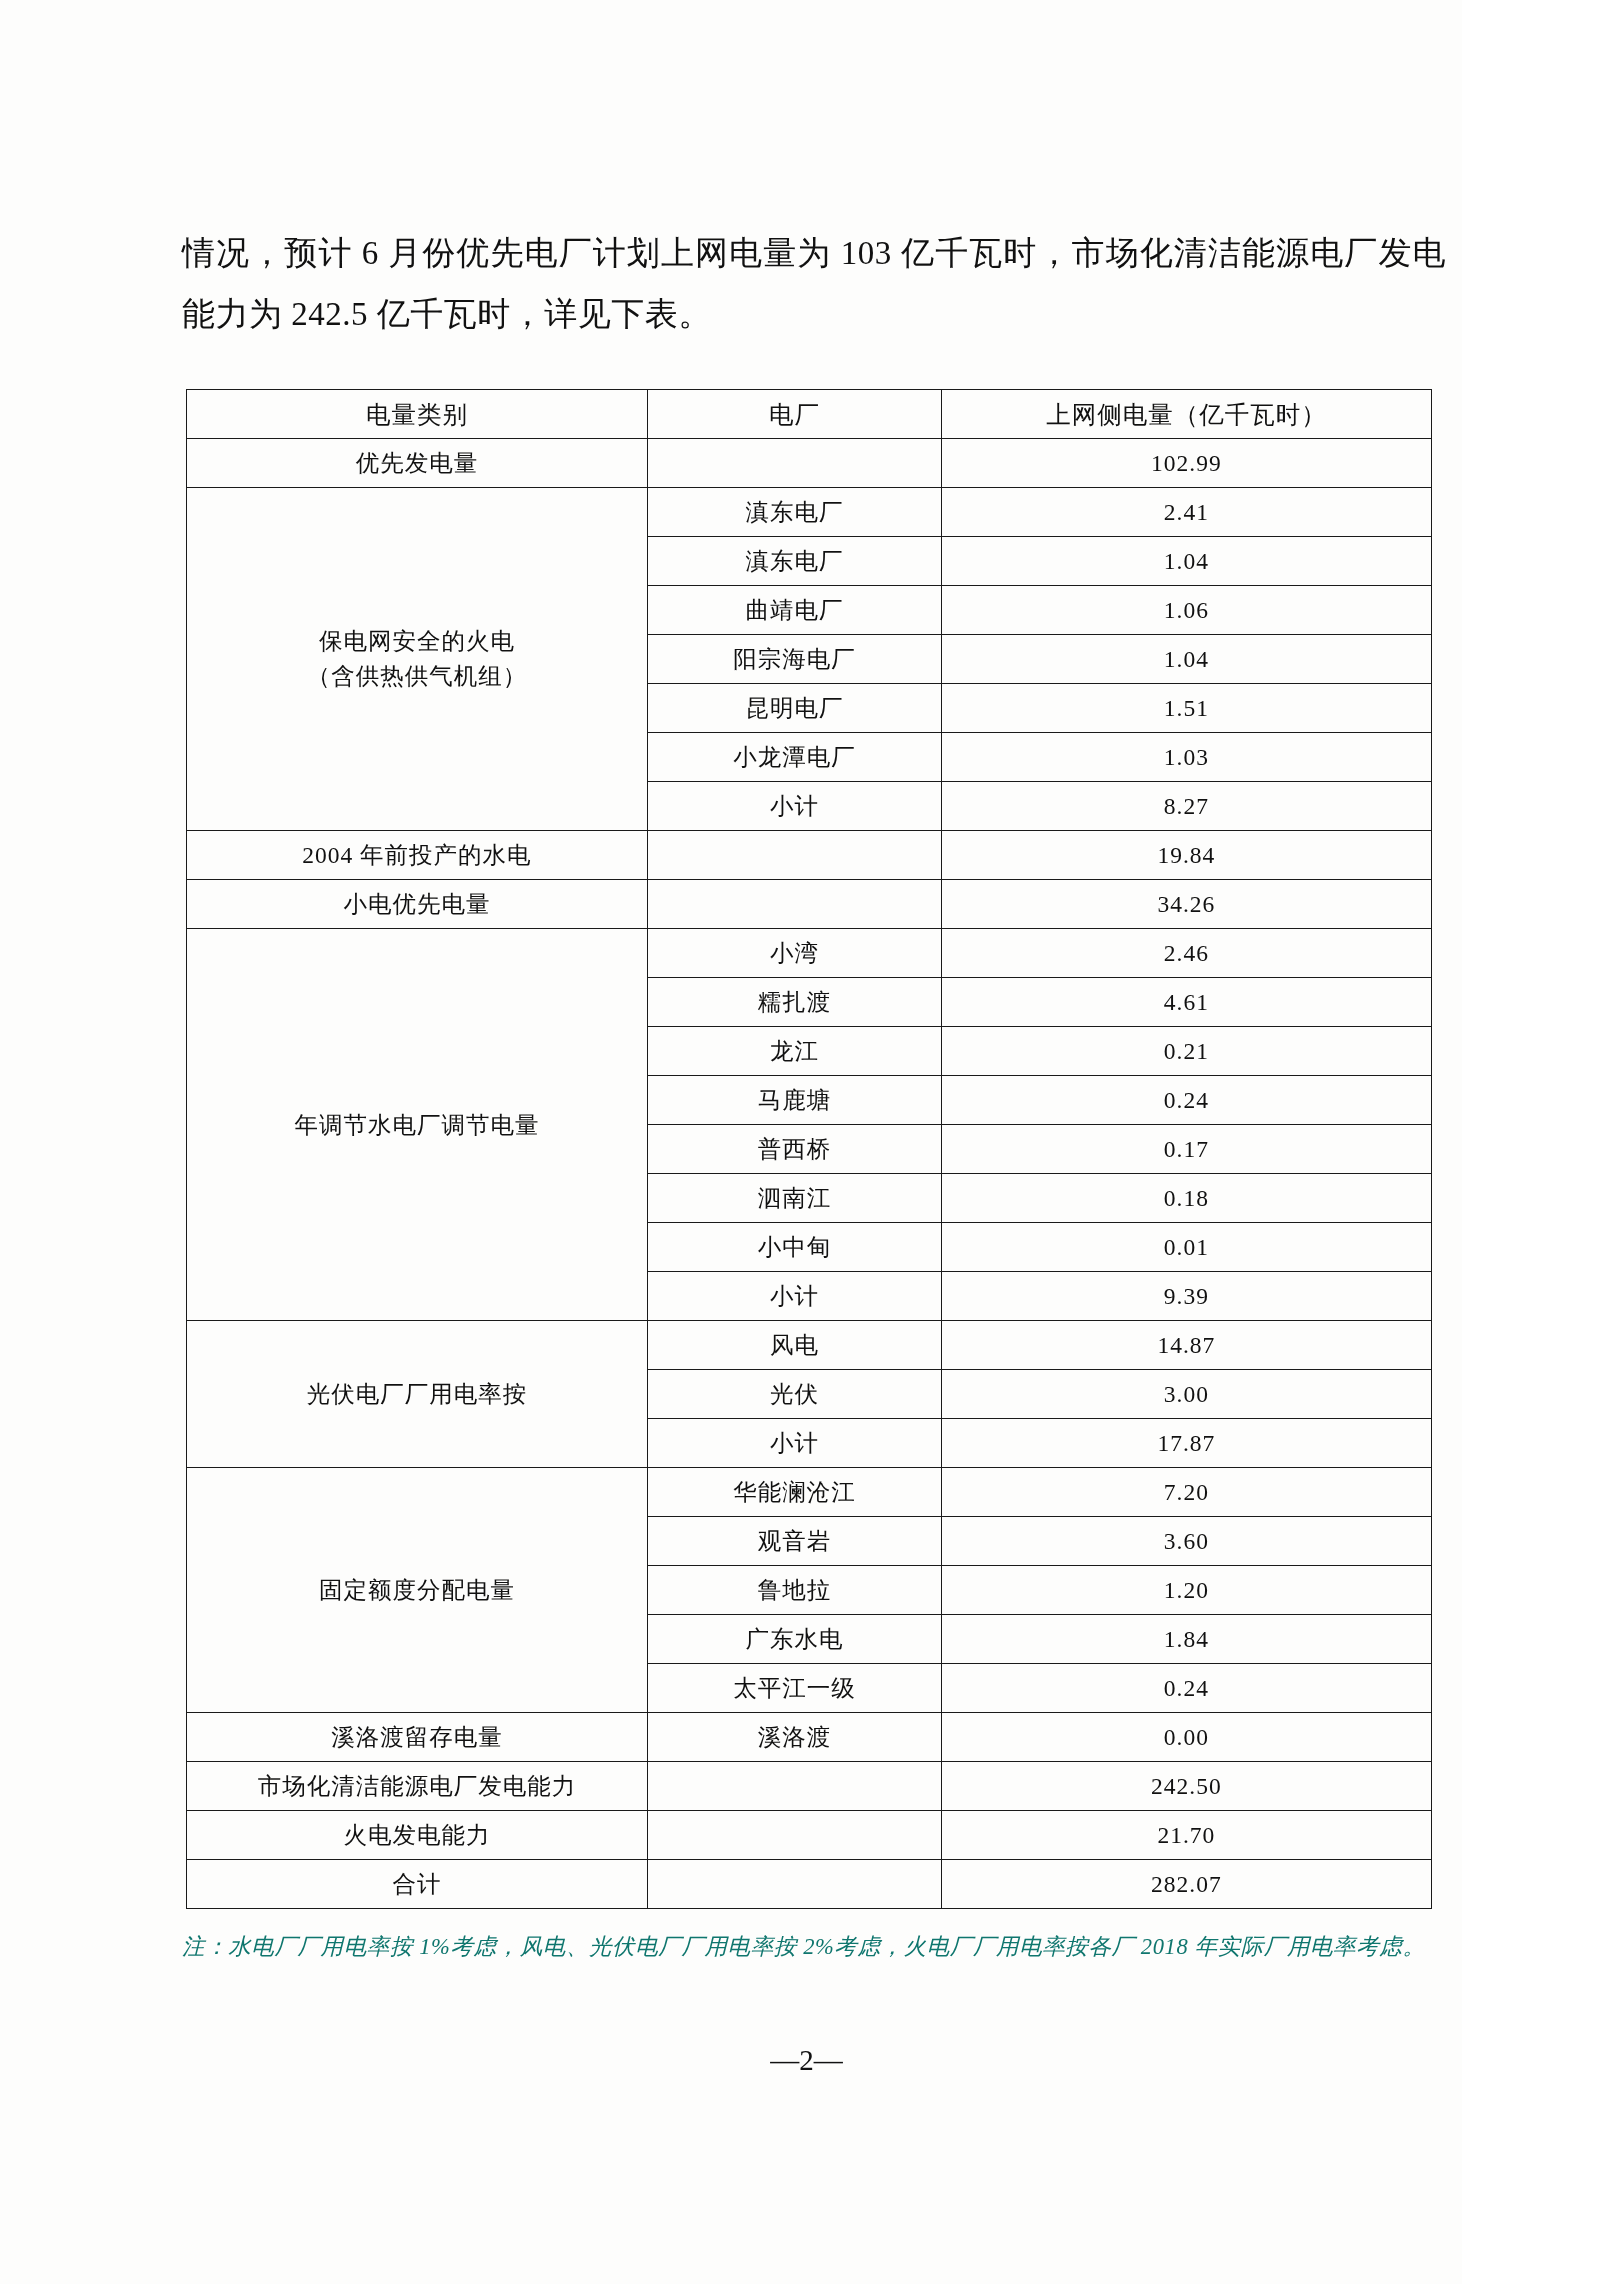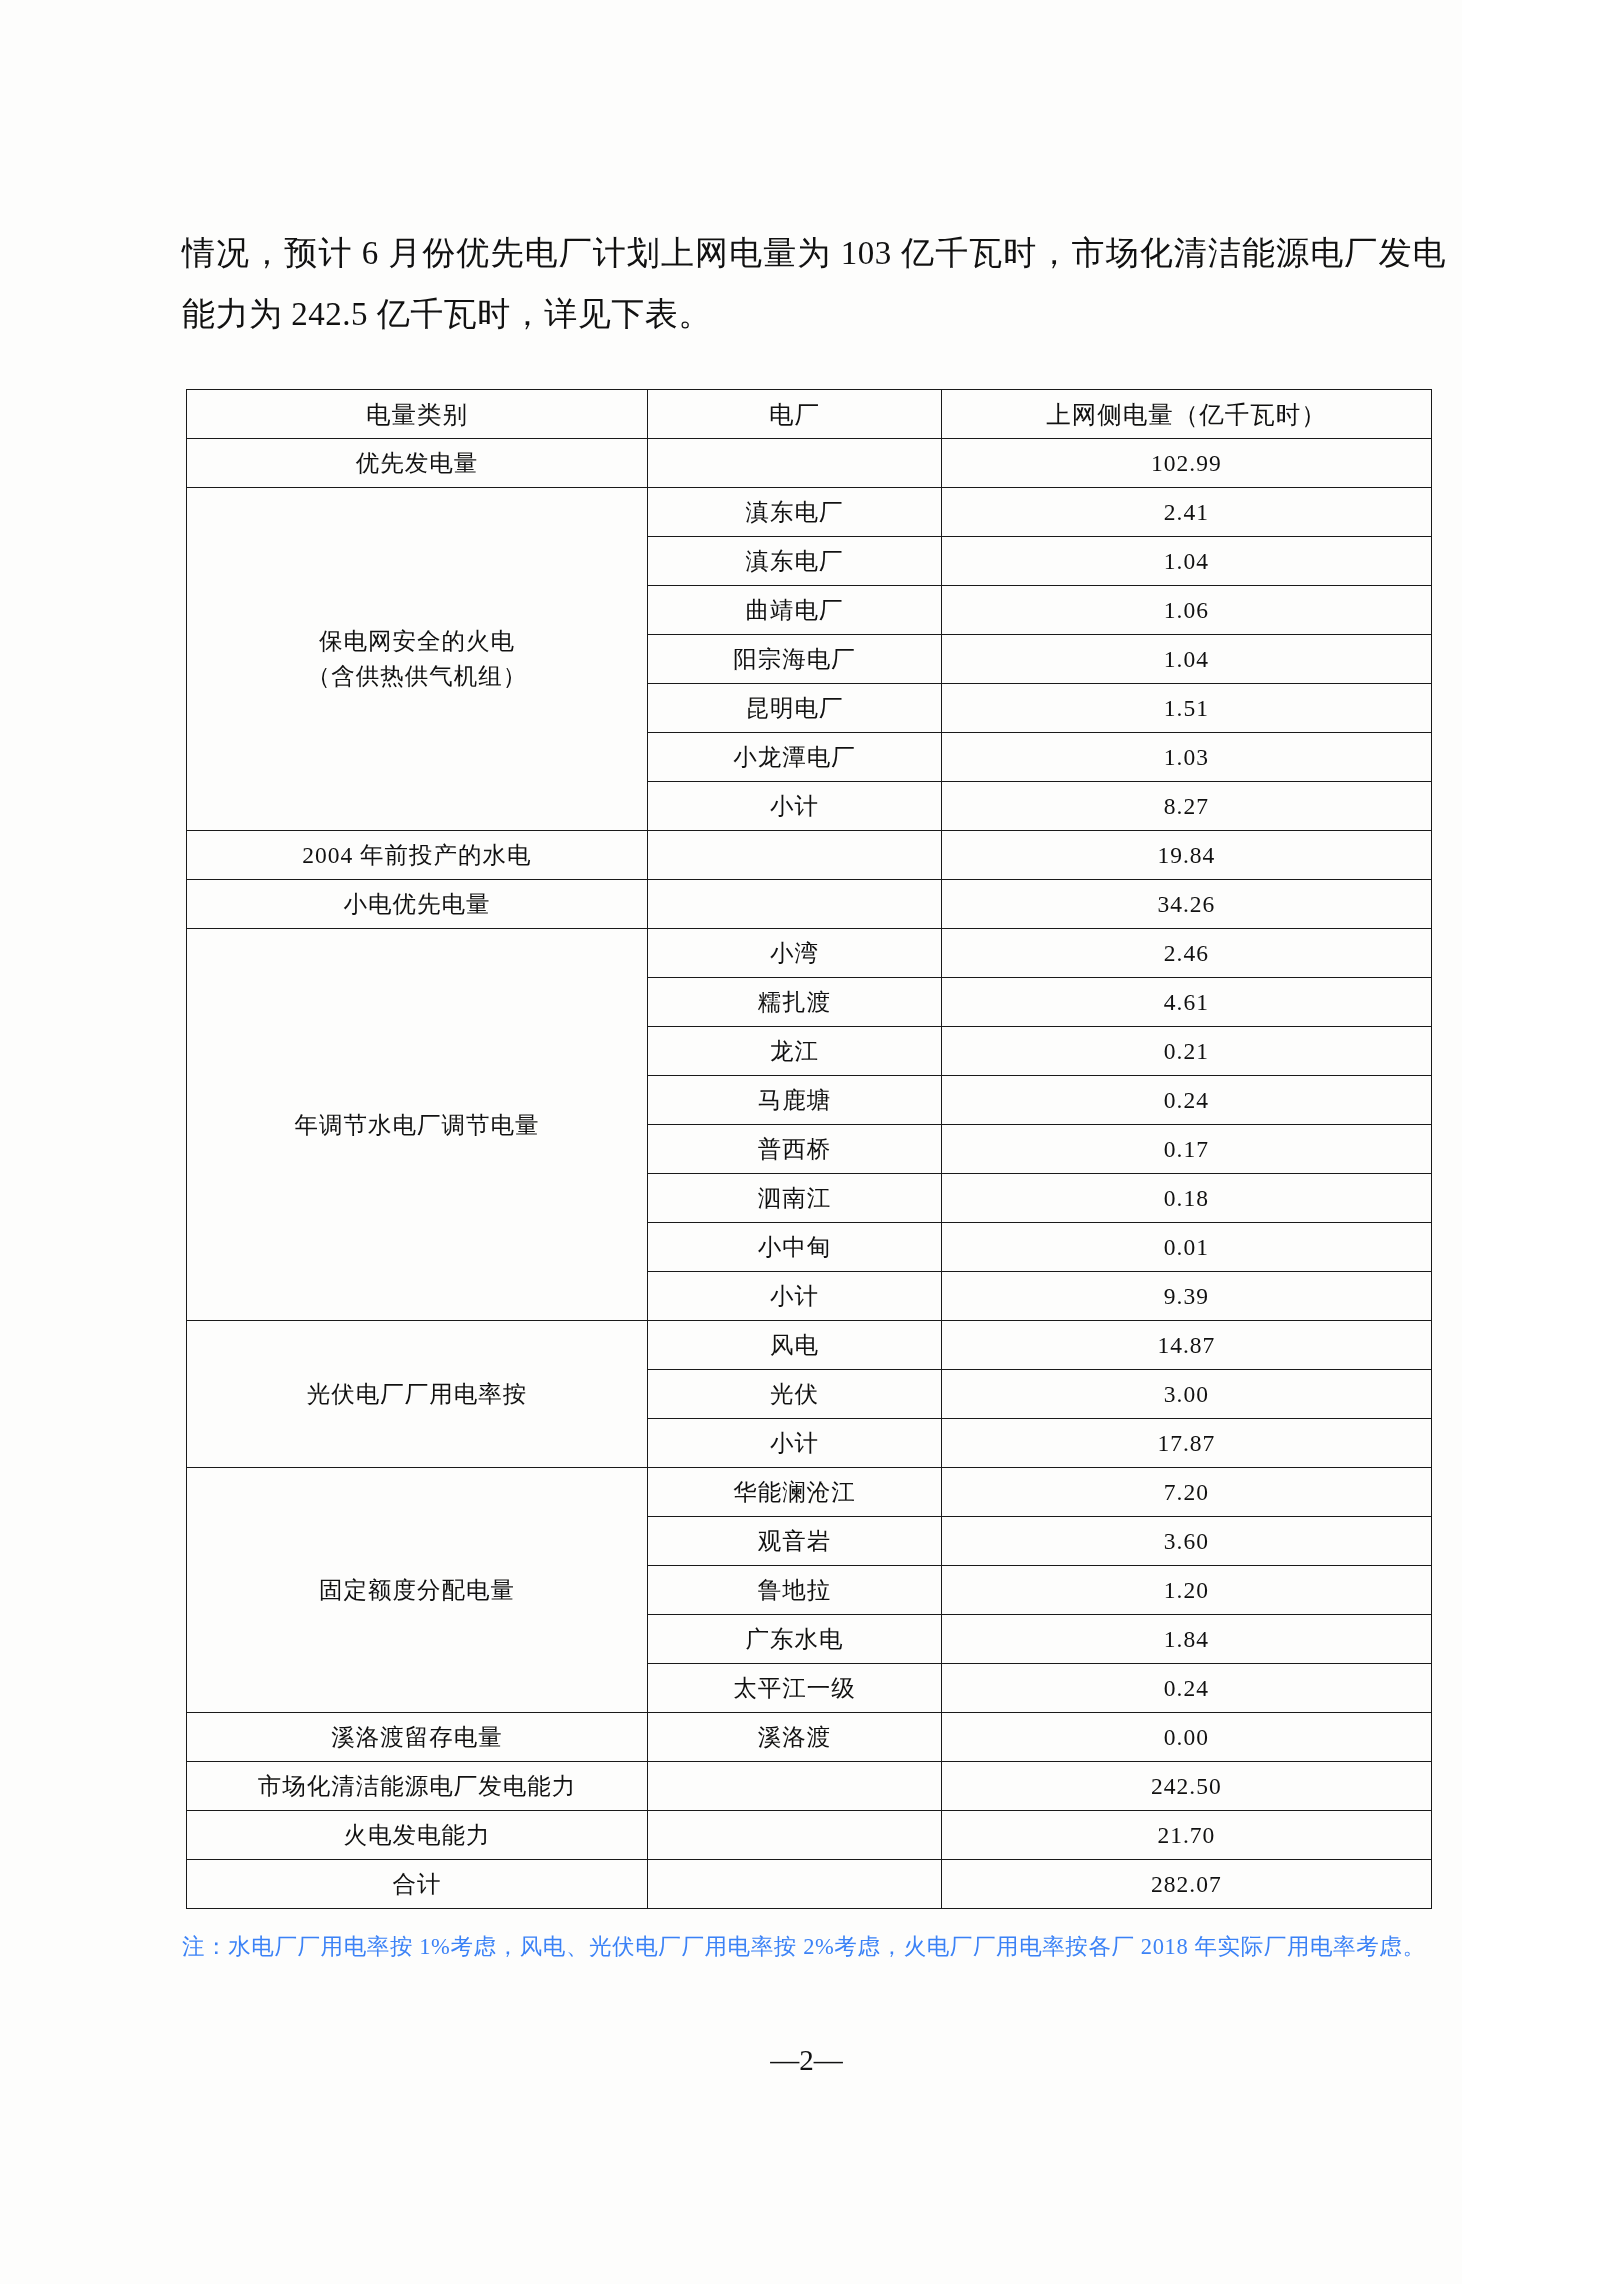--- a/index.html
+++ b/index.html
@@ -63,23 +63,24 @@
   .col-a { width: 461px; }
   .col-b { width: 294px; }
   .col-c { width: 490px; }
 
   .b { font-weight: bold; }
   .twoline { line-height: 1.5; }
   .note {
     margin-top: 17.6px;
     font-size: 22.5px;
     line-height: 1.75;
-    color: #3b82f6;
+    color: #0f766e;
     letter-spacing: 0.6px;
     text-align: justify;
+    font-style: italic;
   }
   .pagenum {
     position: absolute;
     left: 0;
     top: 2044px;
     width: 1613px;
     text-align: center;
     font-size: 29px;
     color: #111;
   }

